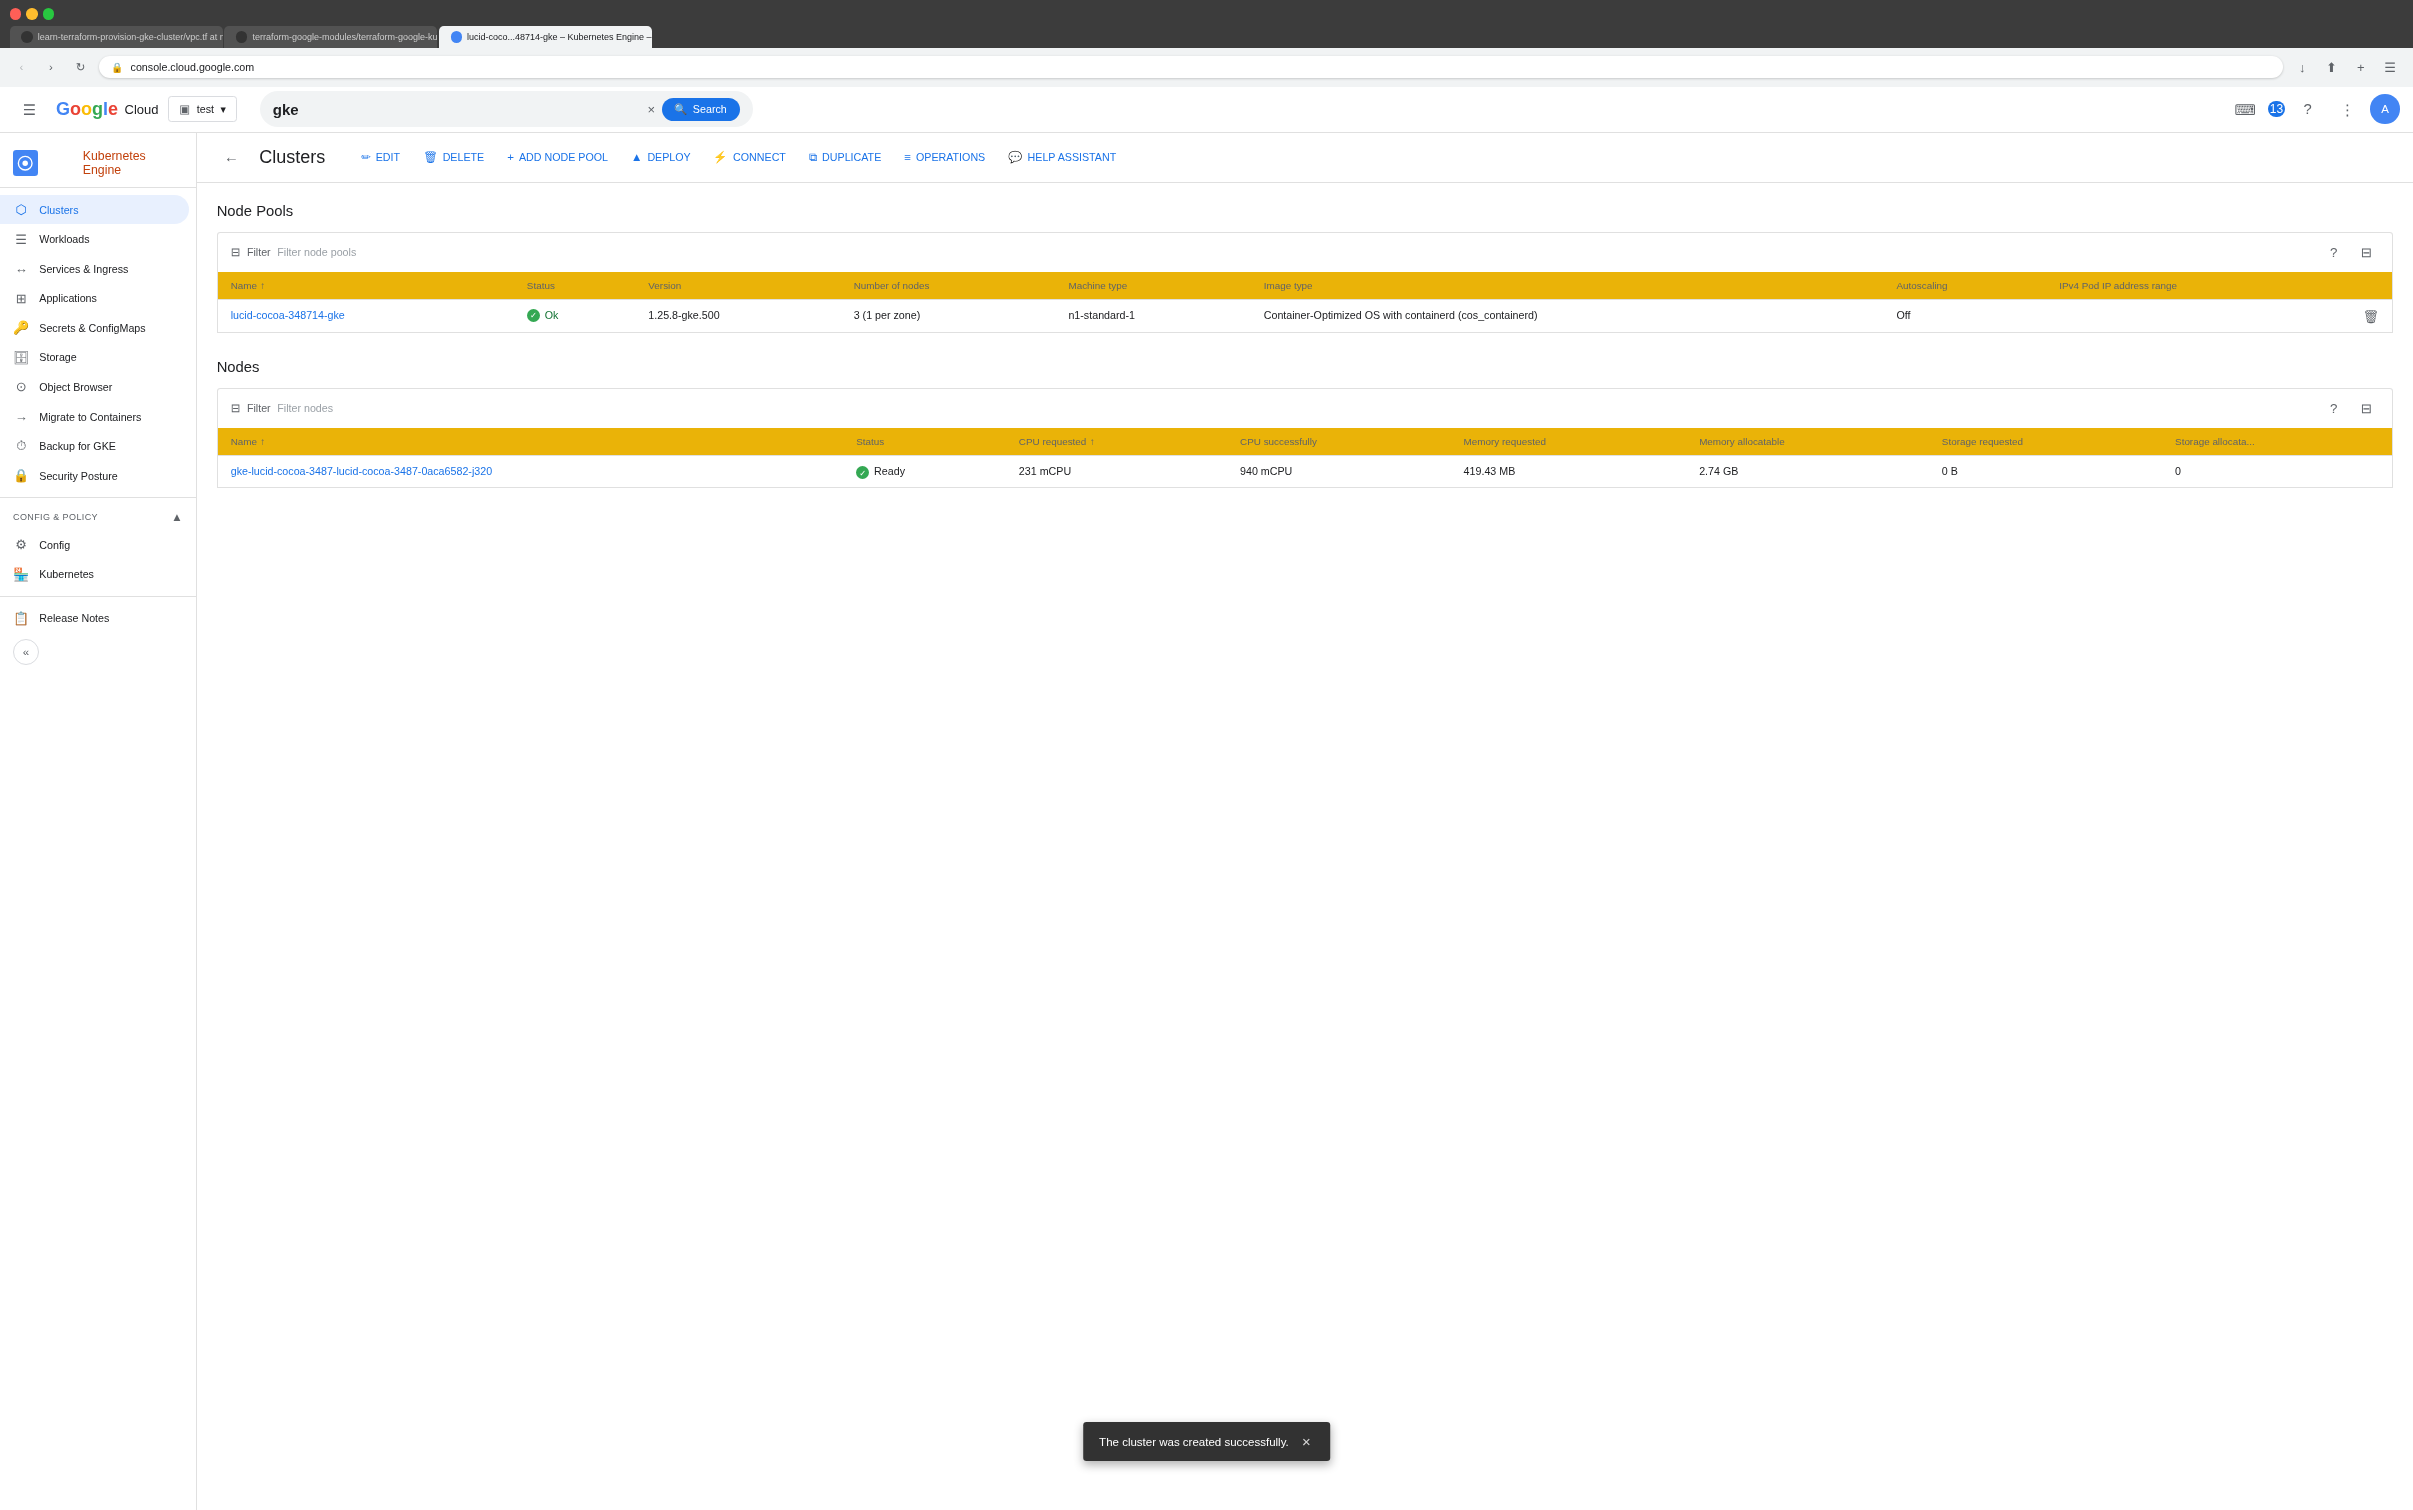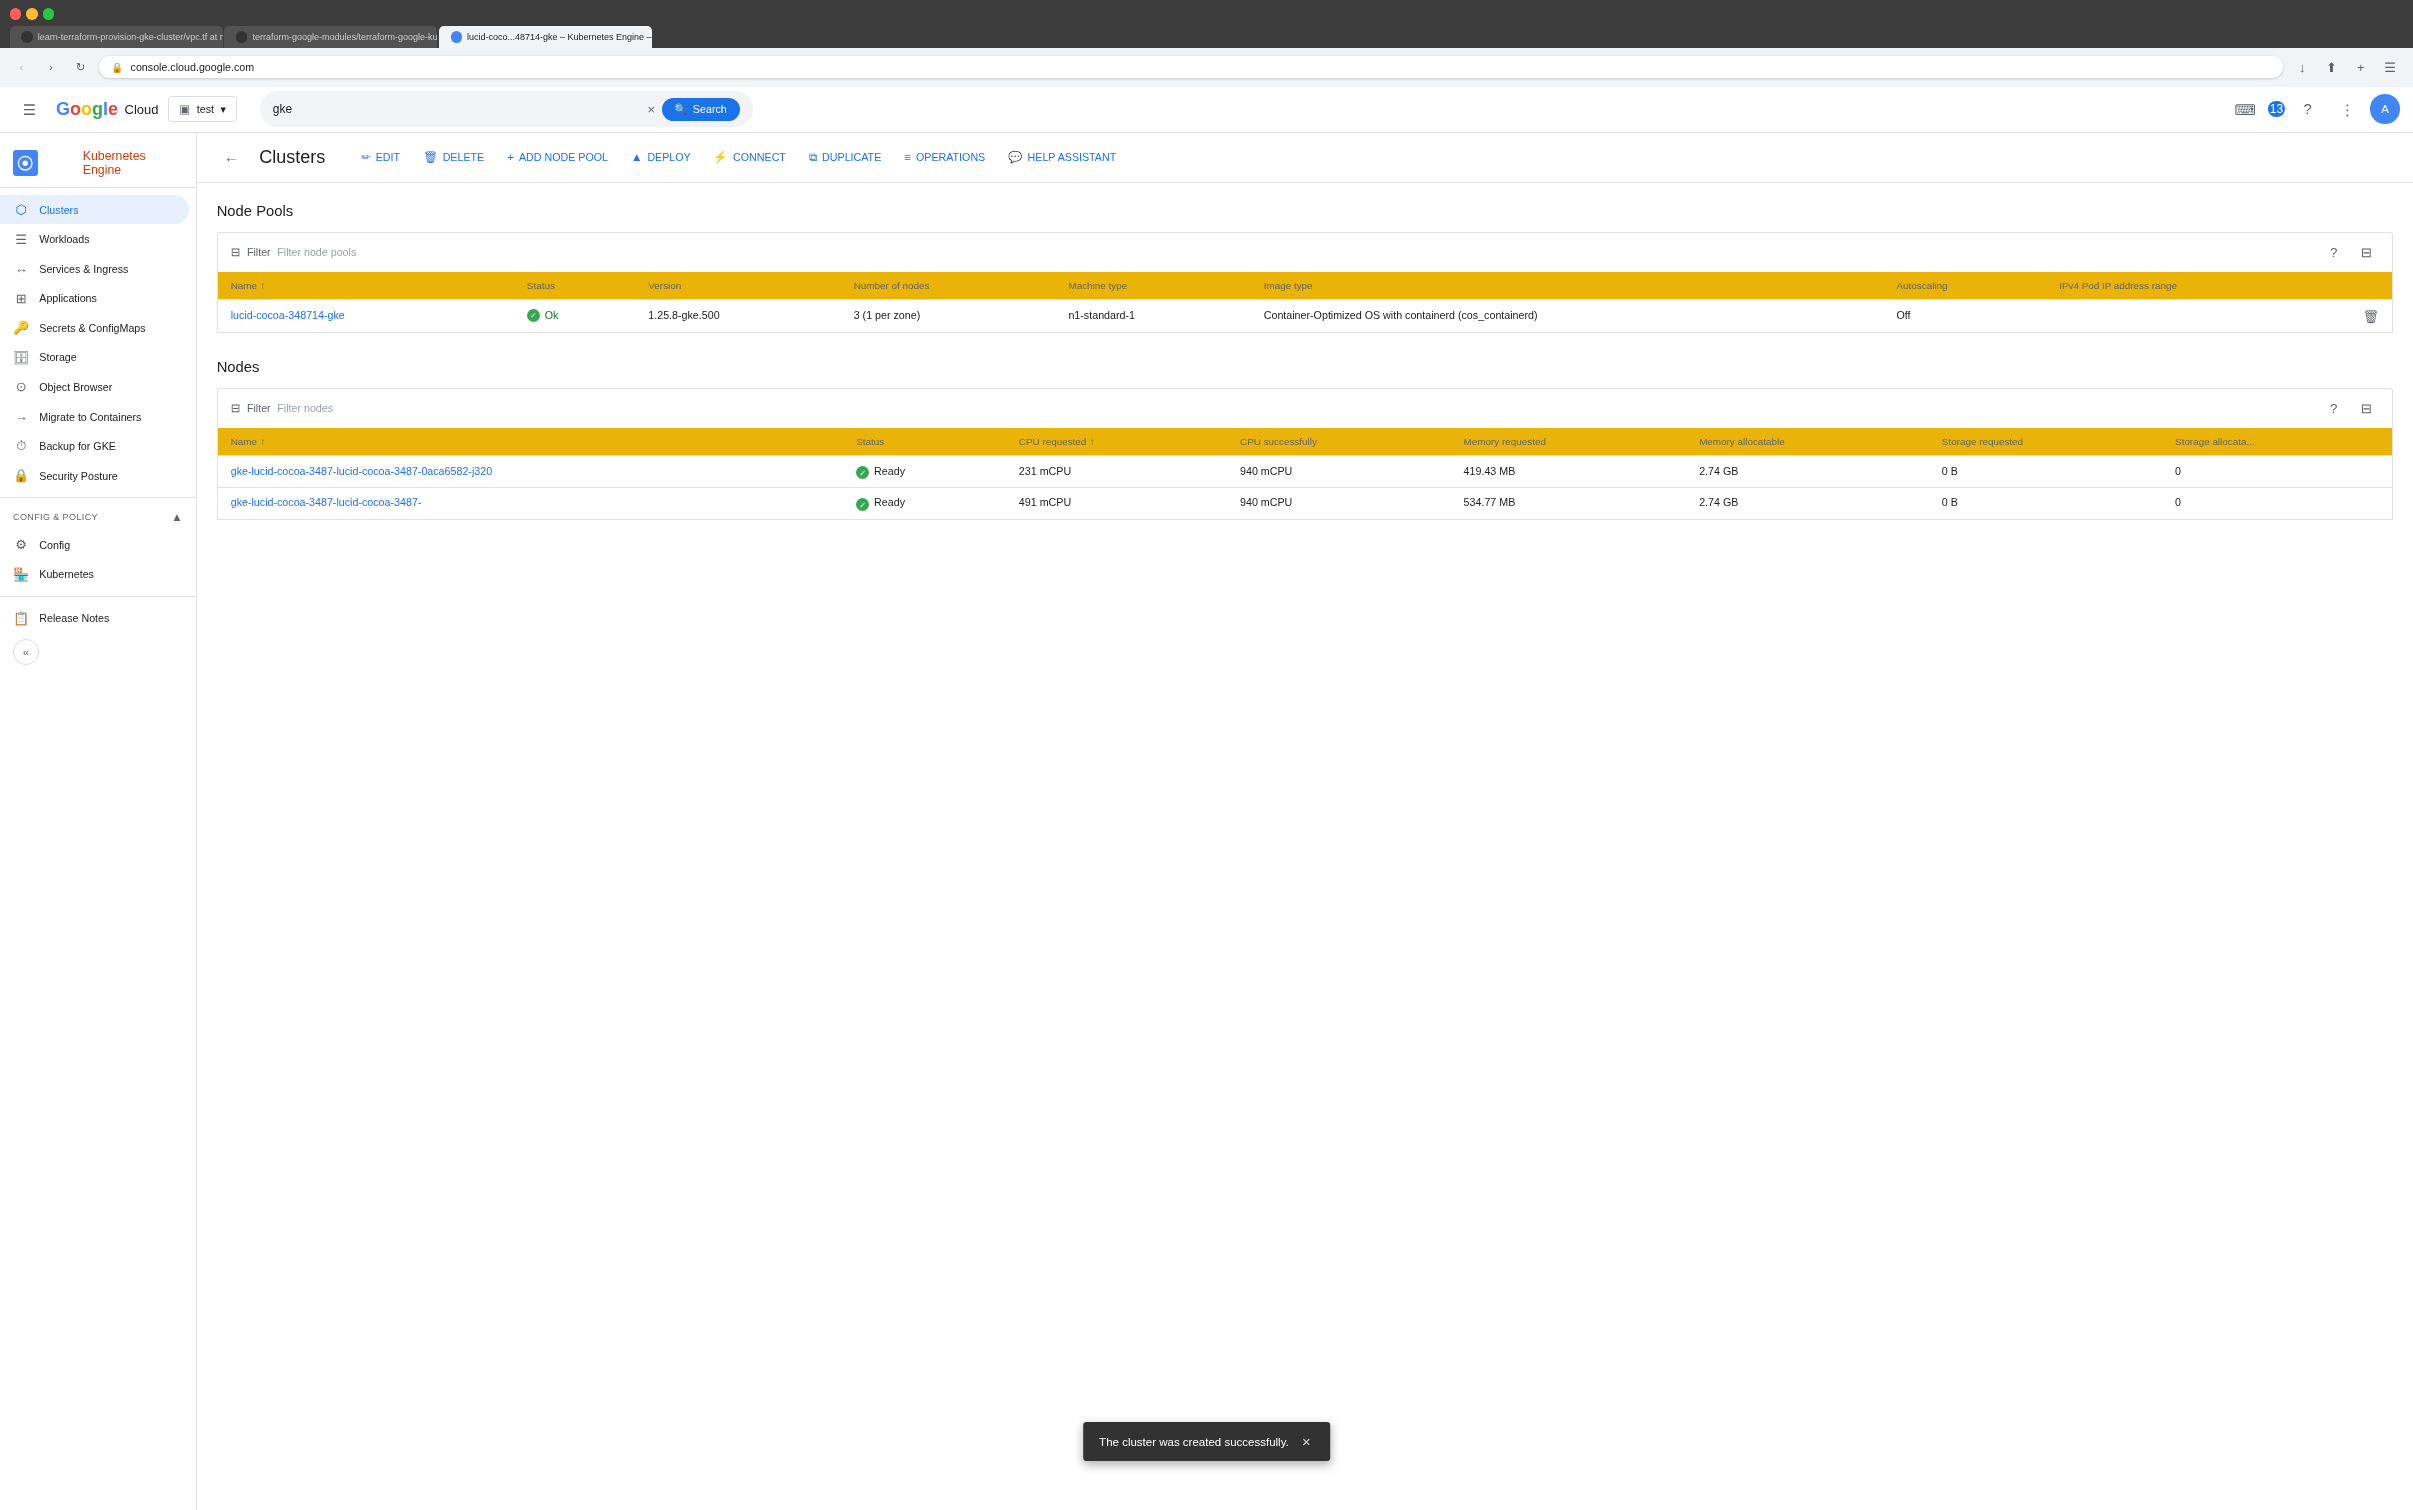--- a/index.html
+++ b/index.html
@@ -34,21 +34,21 @@
     .google-cloud-logo { display: flex; align-items: center; gap: 6.6px; }
     .gcp-logo-text { font-size: 13px; color: #202124; font-weight: 400; }
     .gcp-logo-g { color: #4285f4; }
     .gcp-logo-o1 { color: #ea4335; }
     .gcp-logo-o2 { color: #fbbc04; }
     .gcp-logo-g2 { color: #34a853; }
     .gcp-logo-l { color: #4285f4; }
     .gcp-logo-e { color: #ea4335; }
     .header-search { flex: 1; max-width: 493px; margin: 0 13px; }
     .header-search-bar { display: flex; align-items: center; background: #f1f3f4; border-radius: 19.7px; padding: 6.6px 13px; gap: 6.6px; }
-    .header-search-input { border: none; background: transparent; outline: none; font-size: 12px; flex: 1; color: #202124; }
+    .header-search-input { border: none; background: transparent; outline: none; font-size: 15px; flex: 1; color: #202124; font-weight: bold; }
     .header-search-input::placeholder { color: #5f6368; }
     .header-search-clear { color: #5f6368; cursor: pointer; font-size: 13px; }
     .header-actions { display: flex; align-items: center; gap: 6.6px; margin-left: auto; }
     .header-action-icon { width: 33px; height: 33px; border-radius: 50%; border: none; background: transparent; cursor: pointer; display: flex; align-items: center; justify-content: center; color: #5f6368; font-size: 14.8px; }
     .notification-badge { background: #1a73e8; color: #fff; border-radius: 50%; width: 16.4px; height: 16.4px; font-size: 12px; display: flex; align-items: center; justify-content: center; }
     .project-selector { border: 0.8px solid #dadce0; border-radius: 3.3px; padding: 4.9px 9.9px; display: flex; align-items: center; gap: 6.6px; cursor: pointer; font-size: 10.7px; color: #202124; background: #fff; }
 
     
     .sidebar { width: 197px; background: #fff; border-right: 0.8px solid #e0e0e0; overflow-y: auto; flex-shrink: 0; padding: 6.6px 0; }
     .sidebar-header { padding: 9.9px 13px; display: flex; align-items: center; gap: 9.9px; border-bottom: 0.8px solid #e0e0e0; margin-bottom: 6.6px; }
@@ -424,37 +424,20 @@
                       <span>Ready</span>
                     </div>
                   </td>
                   <td>231 mCPU</td>
                   <td>940 mCPU</td>
                   <td>419.43 MB</td>
                   <td>2.74 GB</td>
                   <td>0 B</td>
                   <td>0</td>
                 </tr>
-                <tr>
-                  <td>
-                    <a class="table-link">gke-lucid-cocoa-3487-lucid-cocoa-3487-</a>
-                  </td>
-                  <td>
-                    <div class="status-ready">
-                      <div class="status-icon">✓</div>
-                      <span>Ready</span>
-                    </div>
-                  </td>
-                  <td>491 mCPU</td>
-                  <td>940 mCPU</td>
-                  <td>534.77 MB</td>
-                  <td>2.74 GB</td>
-                  <td>0 B</td>
-                  <td>0</td>
-                </tr>
               </tbody>
             </table>
           </div>
 
         </div>
       </div>
     </div>
   </div>
 </div>
 

